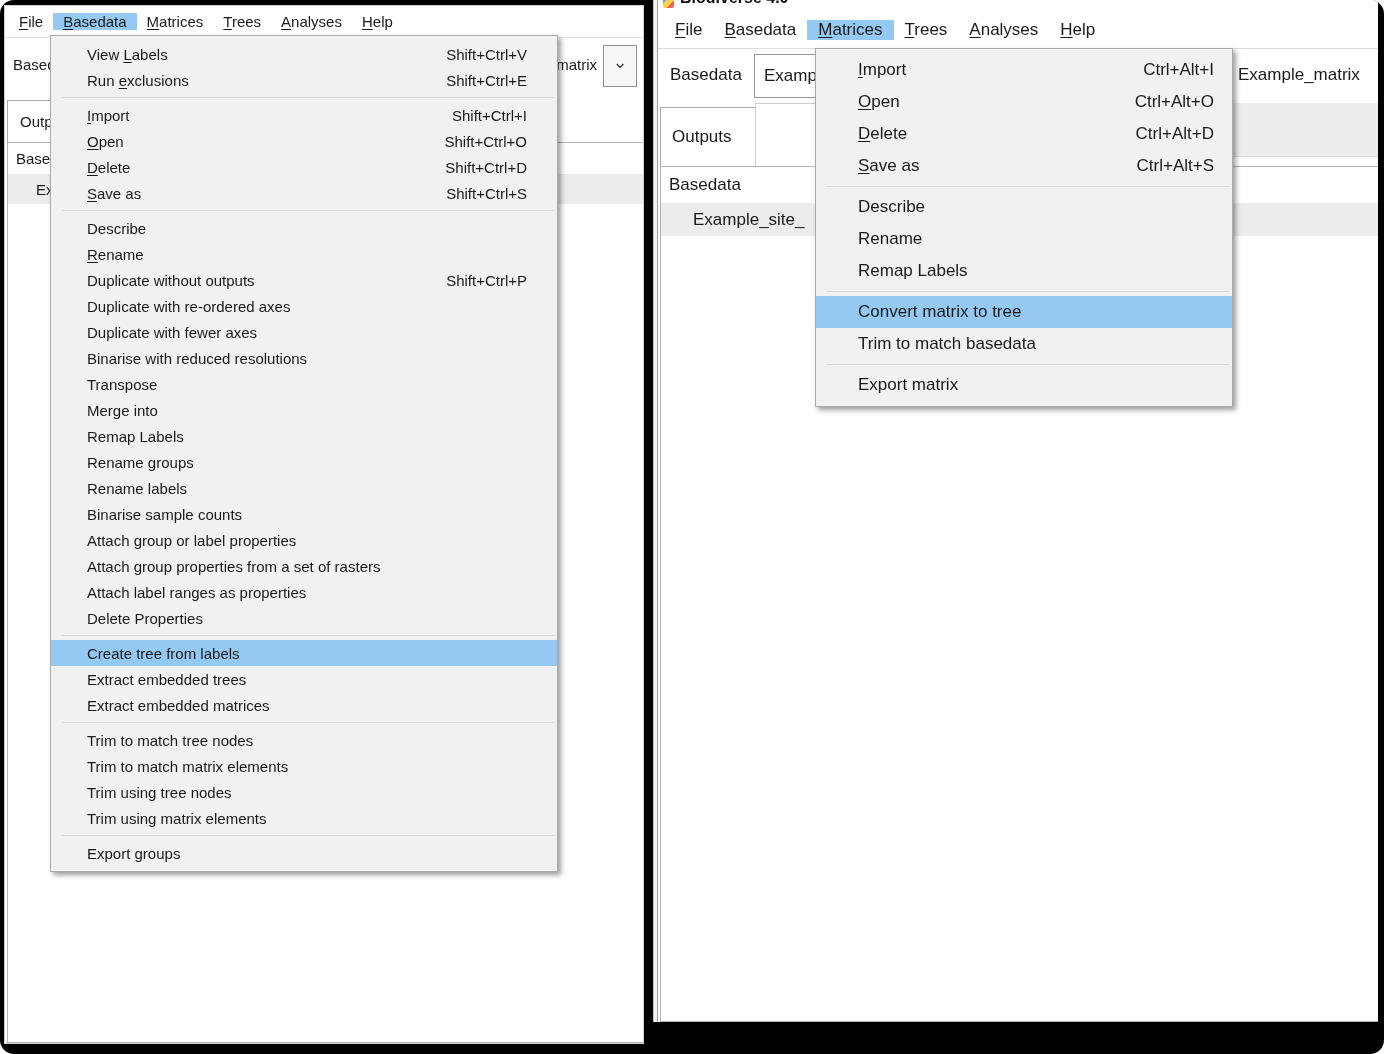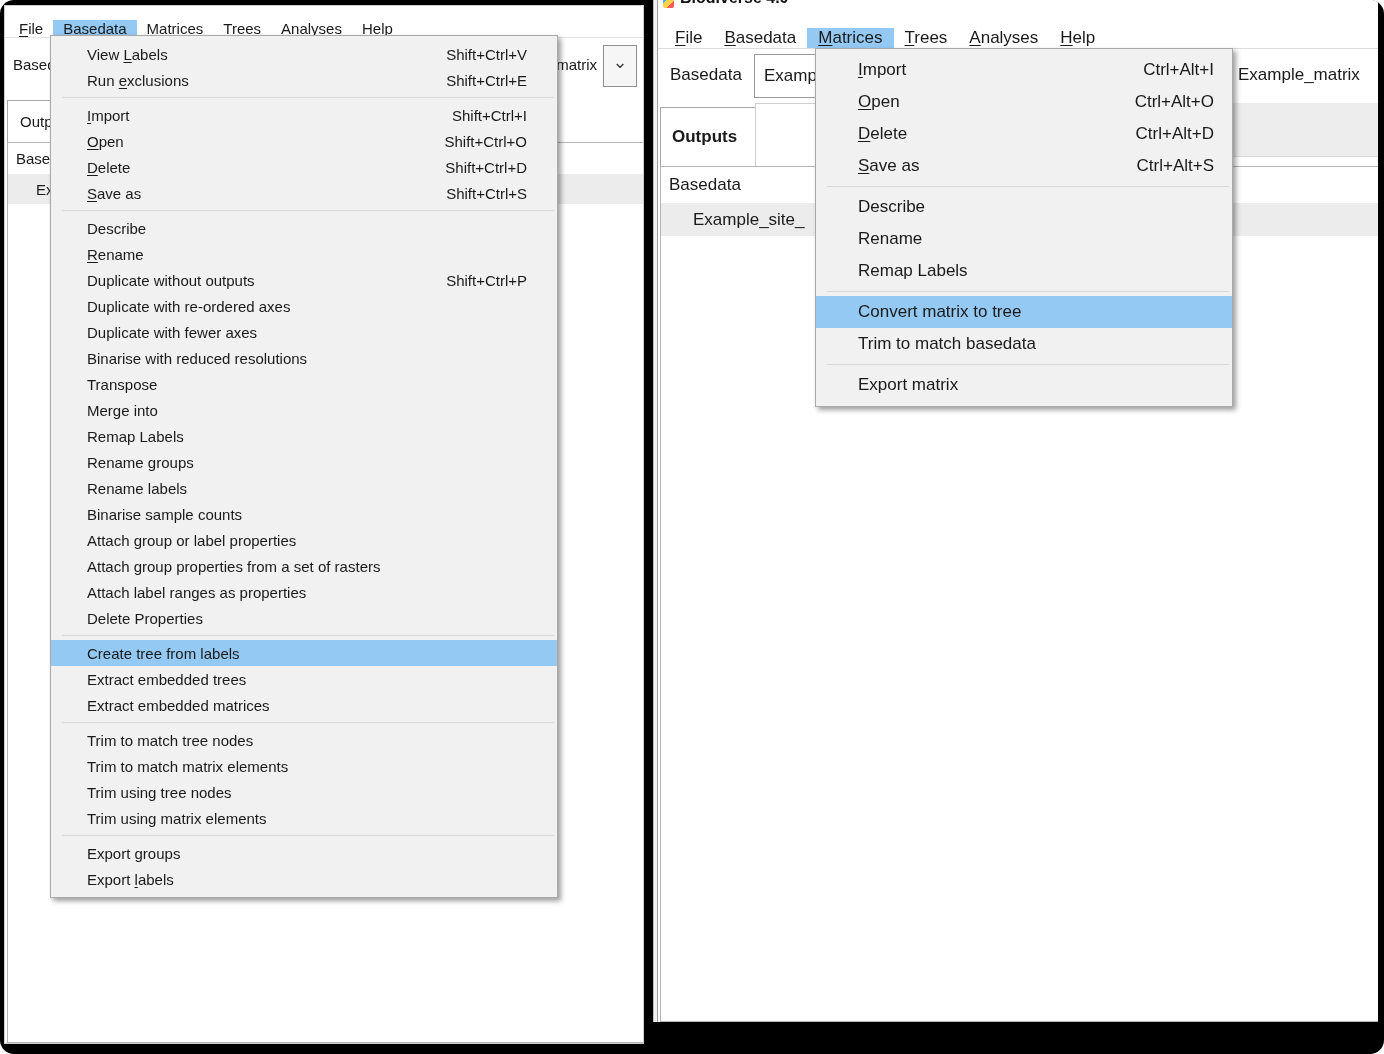--- a/index.html
+++ b/index.html
@@ -4,21 +4,21 @@
 <style>
   html,body{margin:0;padding:0;background:#ffffff;}
   .canvas{position:relative;width:1384px;height:1054px;background:#000;border-radius:14px;overflow:hidden;
           font-family:"Liberation Sans","DejaVu Sans",sans-serif;color:#1a1a1a;}
   .win{position:absolute;background:#fff;}
   .win-left{left:4px;top:5px;width:638px;height:1037px;border:1px solid #cfcfcf;}
   .win-right{left:657px;top:0;width:720px;height:1022px;border-left:1px solid #9e9e9e;
              box-shadow:-3px 0 0 #f2f2f2,-4px 0 0 #bdbdbd;}
 
   
-  .menubar{position:absolute;left:0;right:0;display:flex;align-items:flex-end;}
+  .menubar{position:absolute;left:0;right:0;display:flex;align-items:center;}
   .l-menubar{top:0;height:31px;padding-left:4px;font-size:15px;}
   .r-menubar{top:11px;height:37px;padding-left:6px;font-size:17px;}
   .mb{display:flex;align-items:center;padding:0 10px;white-space:nowrap;}
   .r-menubar .mb{padding:0 11px;}
   .mb.active{background:var(--hl,#94c9f3);}
   .mn{text-decoration:underline;text-underline-offset:2px;}
 
   
   .l-toolbar{position:absolute;top:31px;height:56px;left:0;right:0;border-top:1px solid #e2e2e2;border-bottom:1px solid #c9c9c9;}
   .l-toolbar .lab{position:absolute;left:8px;top:18px;font-size:15px;}
@@ -30,21 +30,21 @@
   .r-toolbar{position:absolute;top:48px;height:54px;left:0;right:0;border-top:1px solid #dcdcdc;border-bottom:1px solid #c9c9c9;font-size:17px;}
   .r-bd-label{position:absolute;left:12px;top:16px;}
   .r-combo1{position:absolute;left:96px;top:5px;width:140px;height:42px;border:1px solid #9a9a9a;background:#fff;
             display:flex;align-items:center;padding-left:9px;}
   .r-matrix-text{position:absolute;left:580px;top:16px;white-space:nowrap;}
 
   
   .l-tabstrip{position:absolute;top:88px;height:48px;left:0;right:0;background:#fff;}
   .l-tab{position:absolute;left:2px;top:6px;width:86px;height:41px;border:1px solid #a8a8a8;border-bottom:none;background:#fff;
          font-size:15px;display:flex;align-items:center;padding-left:12px;}
-  .r-tabstrip{position:absolute;top:102px;height:64px;left:0;right:0;background:#fff;font-weight:bold;}
+  .r-tabstrip{position:absolute;top:102px;height:64px;left:0;right:0;background:#fff;}
   .r-tab{position:absolute;left:2px;top:5px;width:95px;height:58px;border:1px solid #a8a8a8;border-bottom:none;background:#fff;
          font-size:17px;display:flex;align-items:center;padding-left:11px;}
   .r-tab2{position:absolute;left:97px;top:1px;width:112px;height:62px;border:1px solid #cfcfcf;background:#fff;}
   .r-strip-fill{position:absolute;left:575px;right:0;top:1px;height:53px;background:#ededed;border-bottom:1px solid #d9d9d9;}
 
   
   .l-content{position:absolute;top:136px;left:2px;right:0;bottom:0;border:1px solid #b5b5b5;border-right:none;background:#fff;}
   .r-content{position:absolute;top:166px;left:2px;right:0;bottom:0;border:1px solid #b5b5b5;border-right:none;background:#fff;}
   .tree-h{padding:7px 8px;font-size:15px;}
   .r-content .tree-h{font-size:17px;padding:8px 8px;}
@@ -290,24 +290,20 @@
       </div>
       <div class="mi">
         <span class="lbl">Trim using matrix elements</span>
         <span class="accel"></span>
       </div>
       <div class="msep"></div>
       <div class="mi">
         <span class="lbl">Export groups</span>
         <span class="accel"></span>
       </div>
-      <div class="mi">
-        <span class="lbl">Export <span class="mn">l</span>abels</span>
-        <span class="accel"></span>
-      </div>
     </div>
   <div class="menu menu-right">
       <div class="mi">
         <span class="lbl"><span class="mn">I</span>mport</span>
         <span class="accel">Ctrl+Alt+I</span>
       </div>
       <div class="mi">
         <span class="lbl"><span class="mn">O</span>pen</span>
         <span class="accel">Ctrl+Alt+O</span>
       </div>

